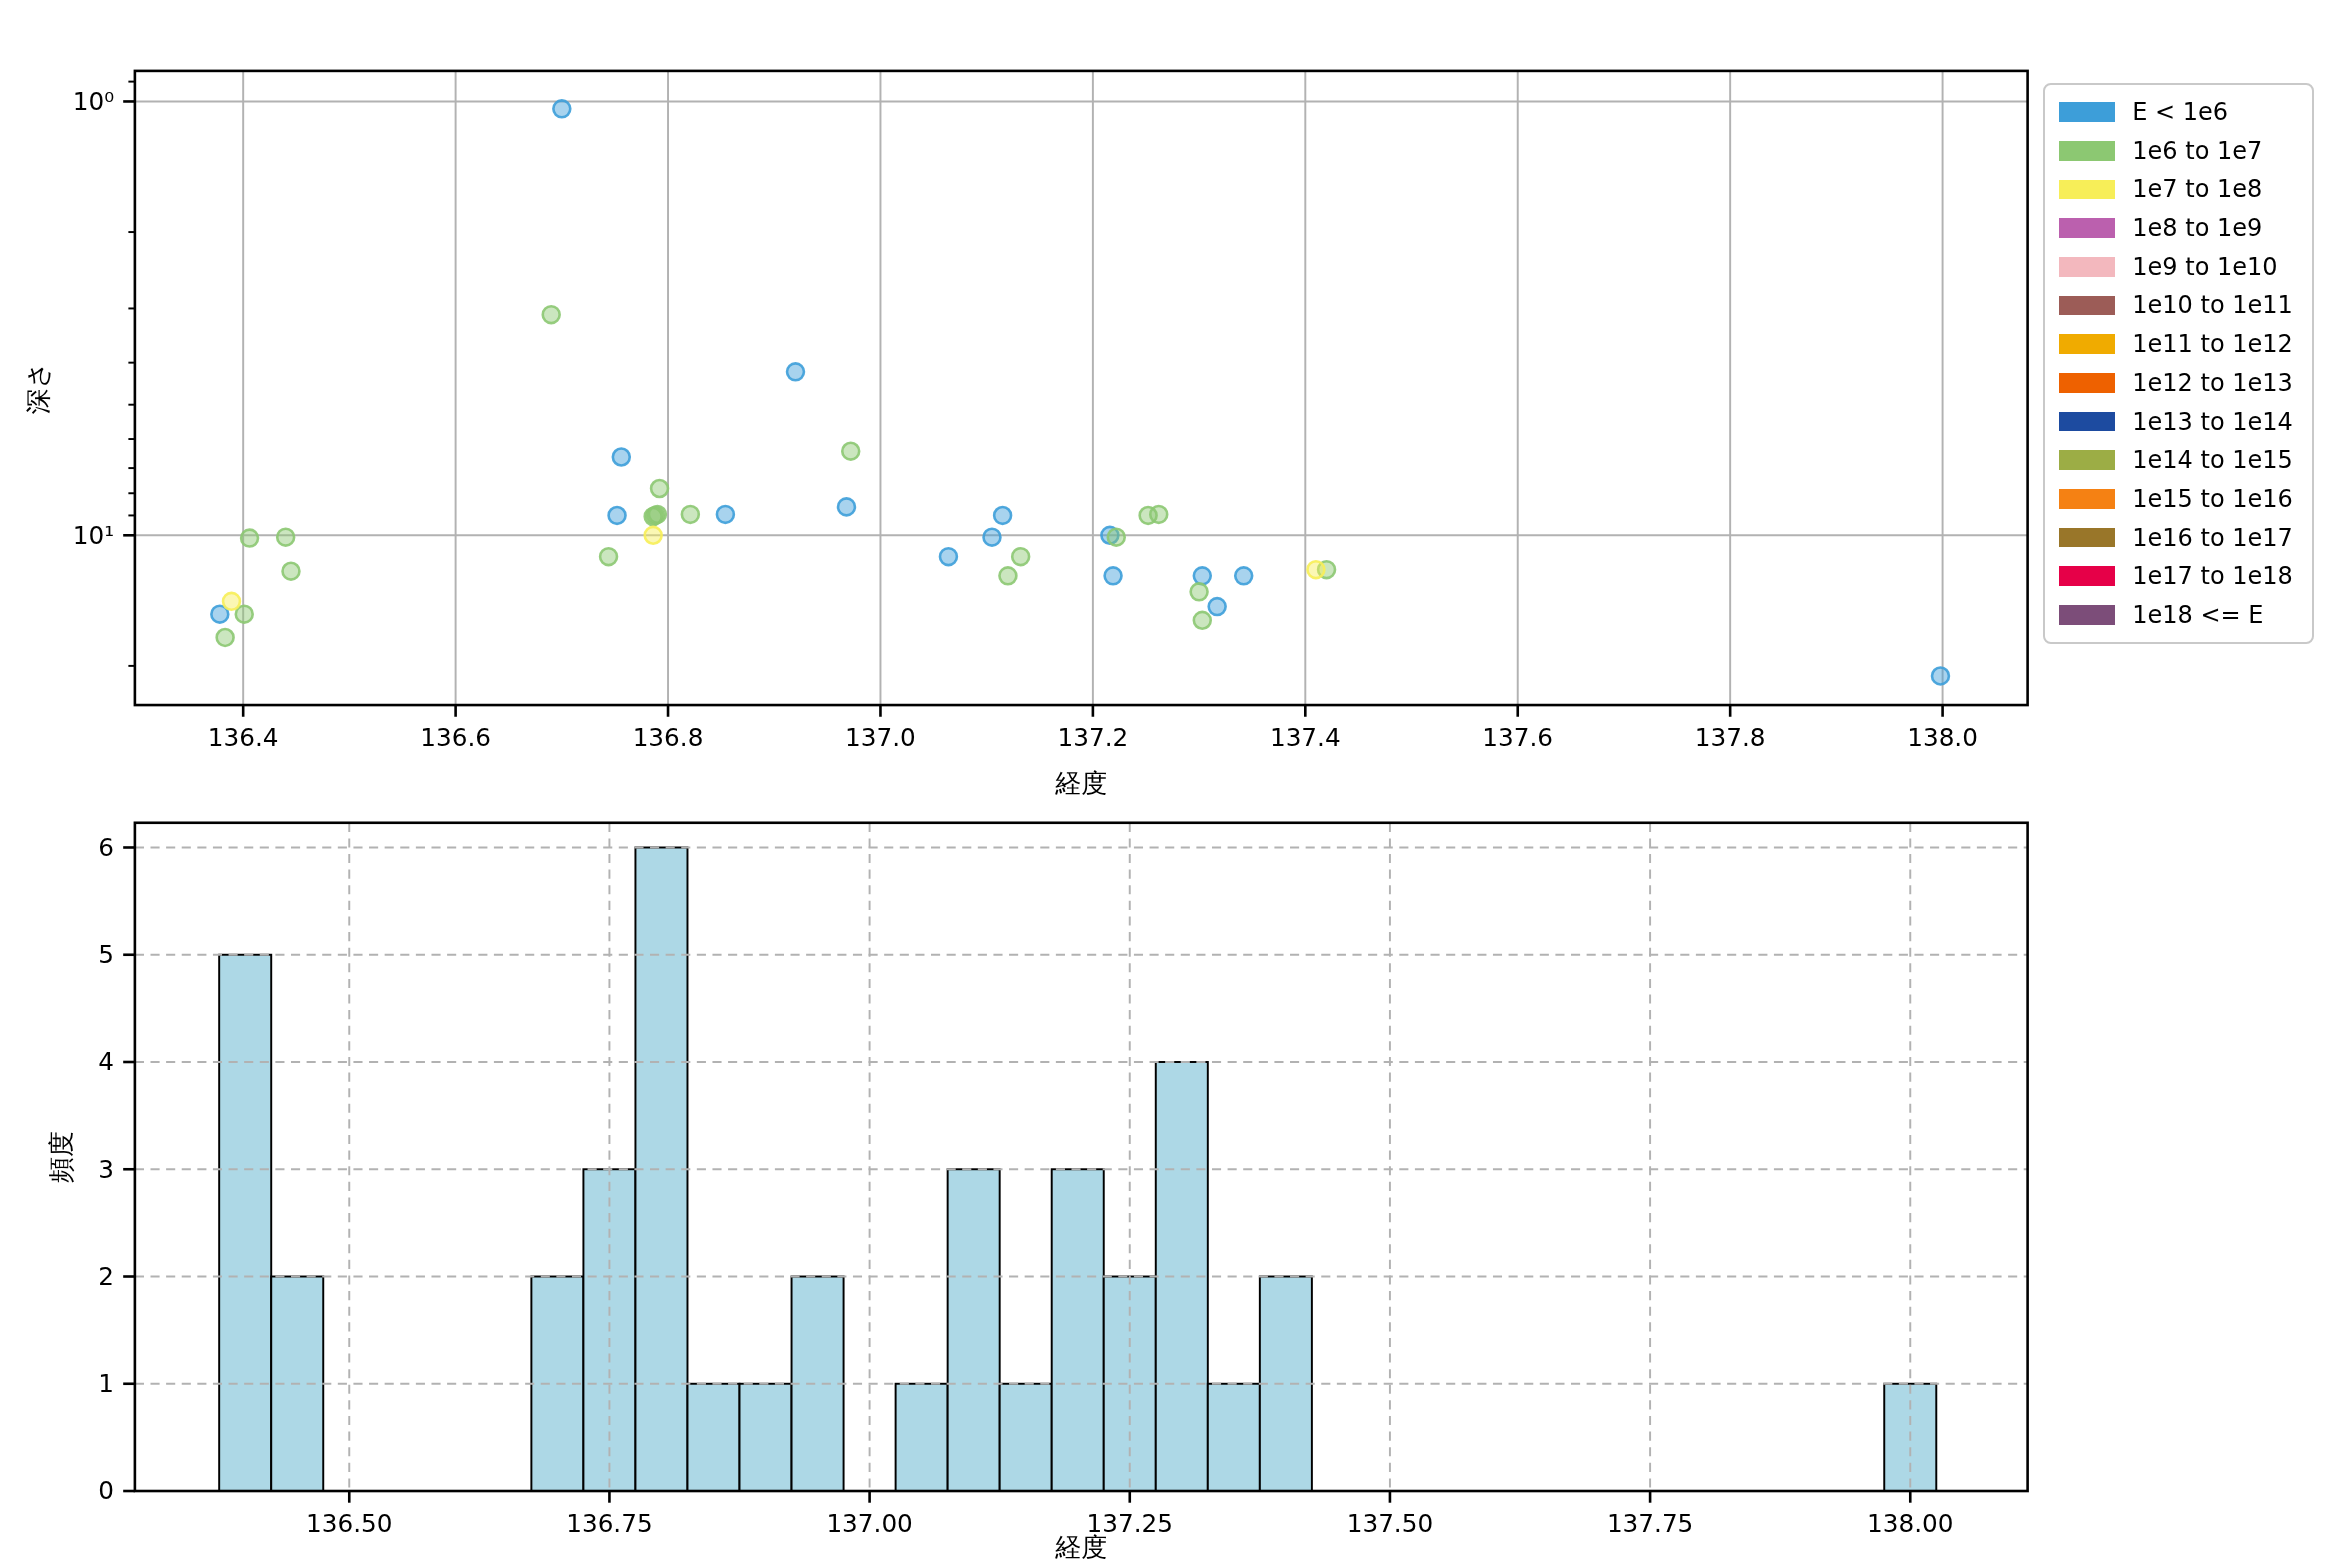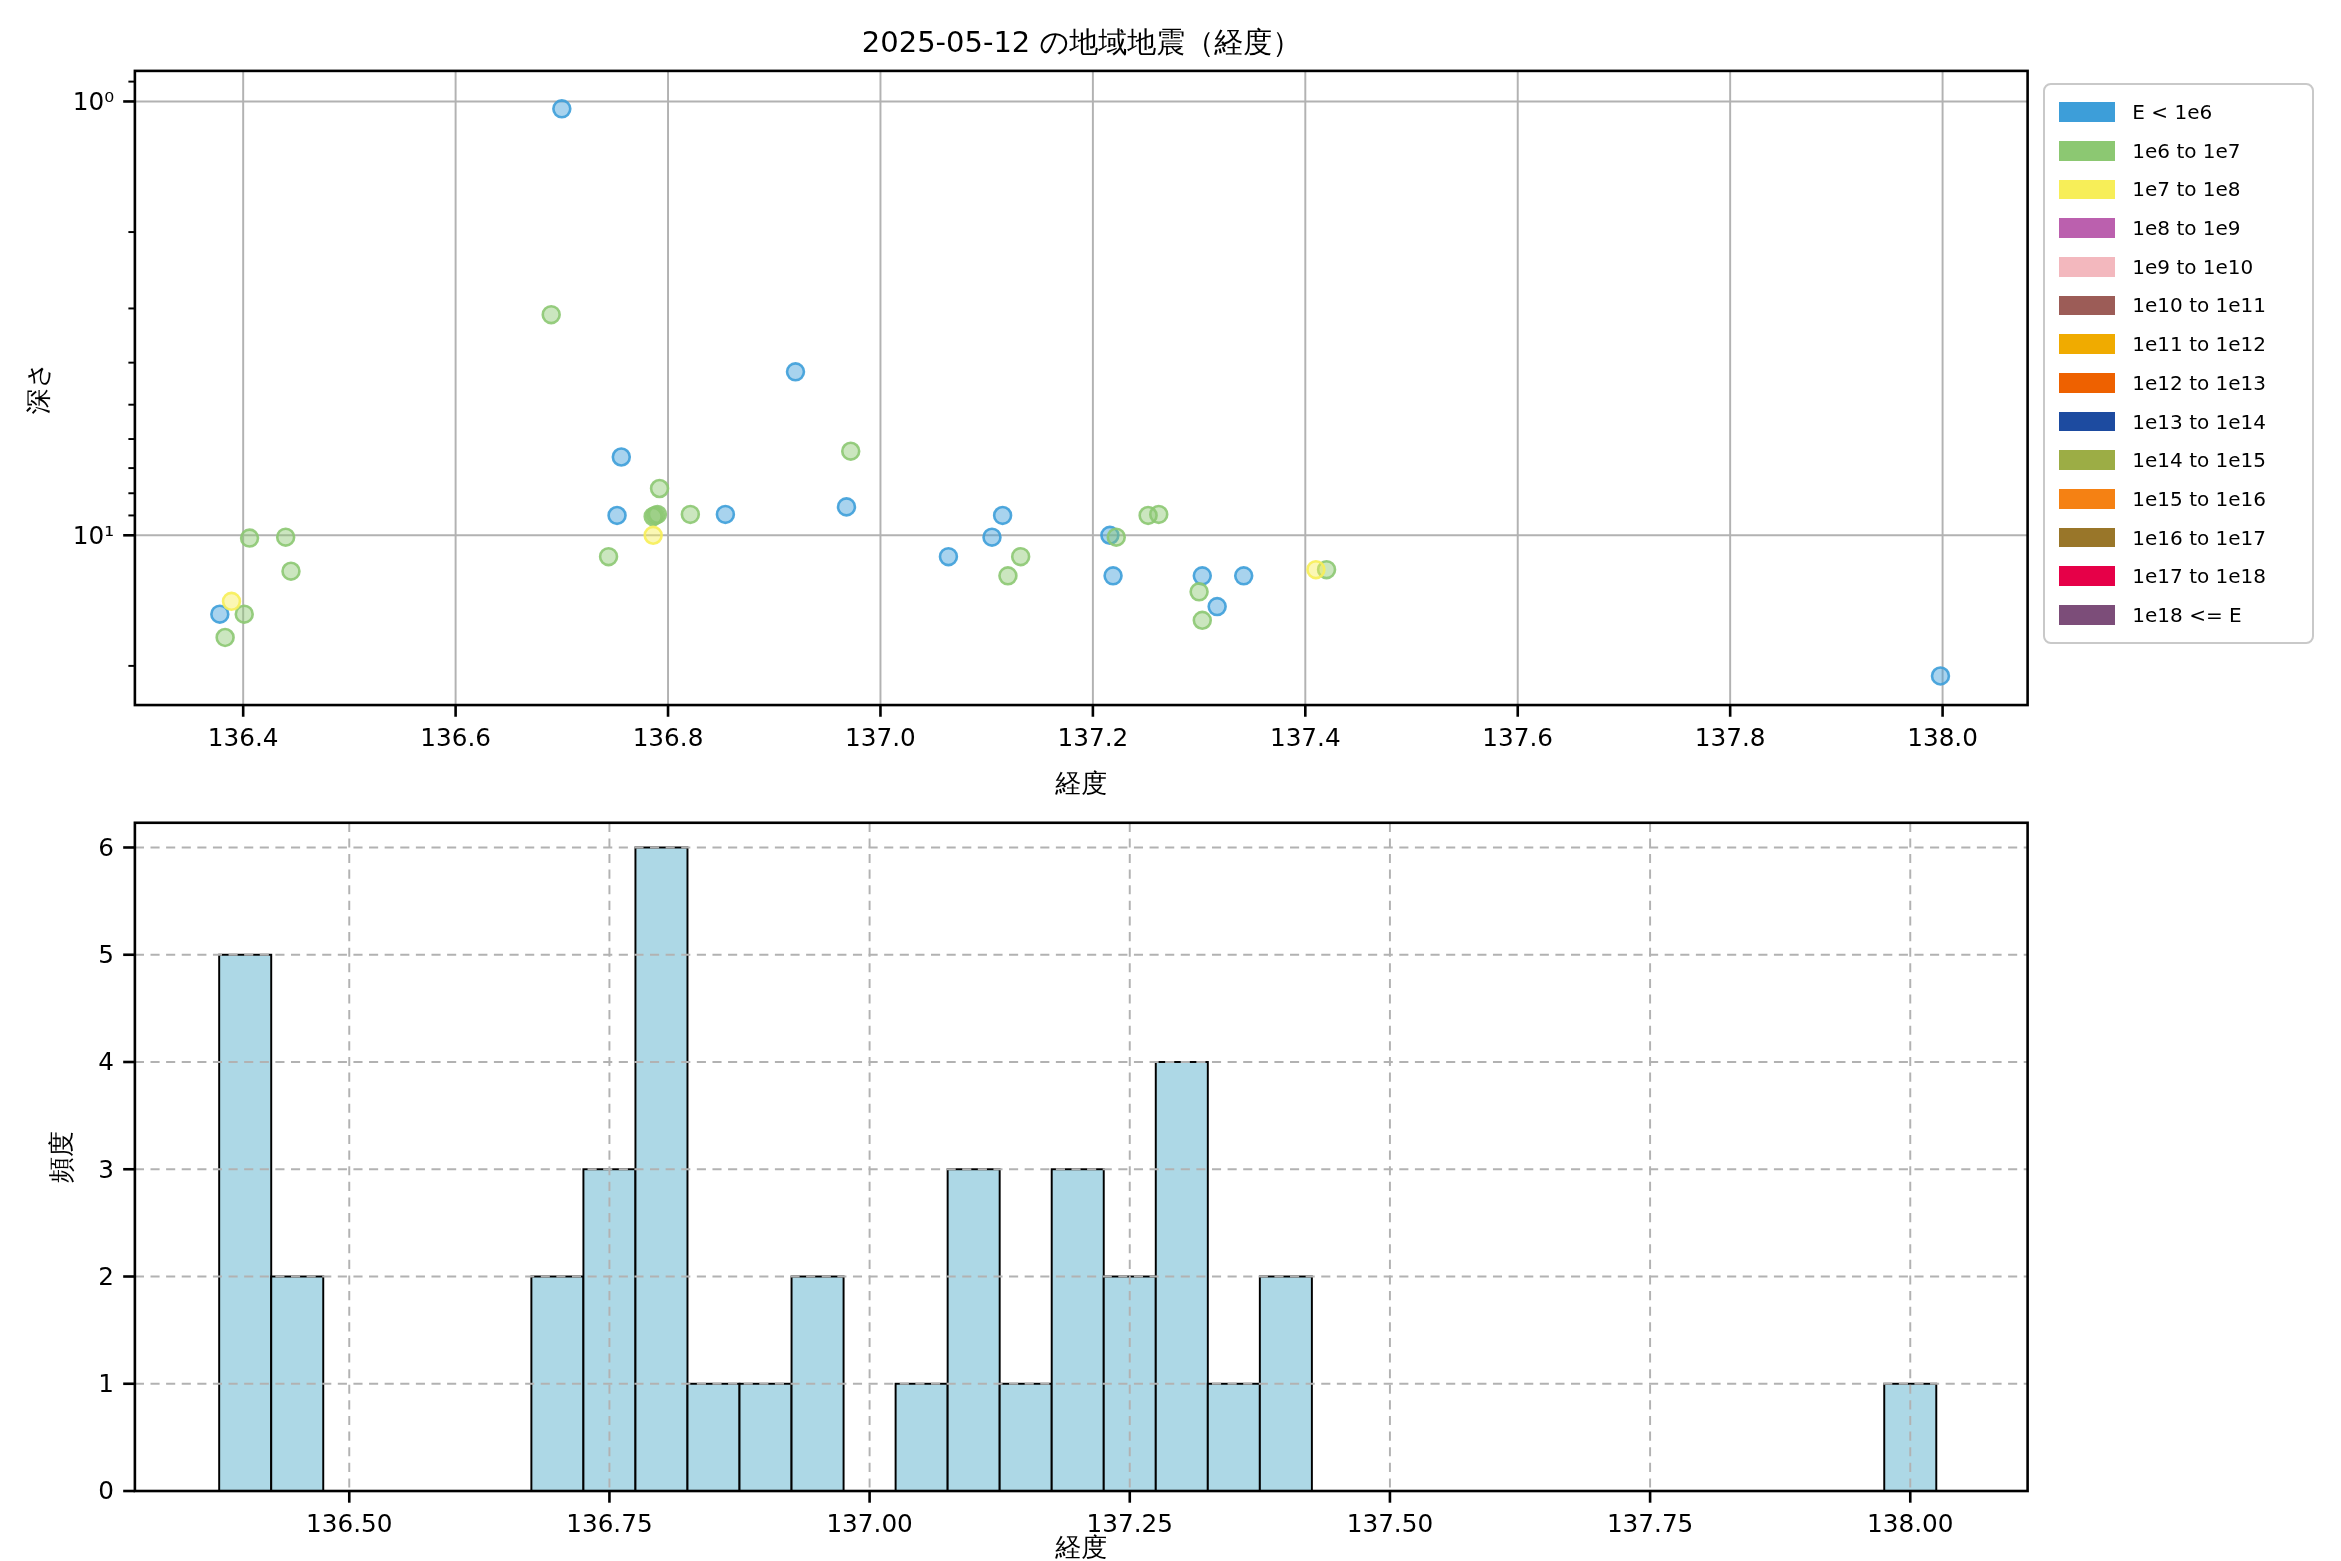--- a/index.html
+++ b/index.html
@@ -6,28 +6,27 @@
   body{width:2342px;height:1561px;position:relative;font-family:"DejaVu Sans",sans-serif;}
   #fig{position:absolute;left:0;top:0;width:2342px;height:1561px;background:#fff;}
   #plot{position:absolute;left:0;top:0;}
   #chart-title{position:absolute;left:135px;top:23.4px;width:1893px;text-align:center;
     font-size:29px;color:#000;}
   #legend{position:absolute;left:2043px;top:83px;width:271px;height:561px;
     background:#fff;border:2px solid #c9c9c9;border-radius:7.8px;box-sizing:border-box;
     display:flex;flex-direction:column;justify-content:space-around;padding:7.8px 0 7.8px 0;}
   .legend-item{display:flex;align-items:center;padding-left:14.3px;}
   .legend-swatch{width:56px;height:19.5px;flex:0 0 56px;}
-  .legend-label{margin-left:17px;font-size:20px;color:#000;white-space:nowrap;}
+  .legend-label{margin-left:17px;font-size:24px;color:#000;white-space:nowrap;}
   text{fill:#000;}
 </style>
 </head>
 <body>
 
 <div id="fig">
-  <div id="chart-title">2025-05-12 の地域地震（経度）</div>
   <svg id="plot" width="2342" height="1561" viewBox="0 0 3600 2400">
       <g>
         <line x1="373.5" x2="373.5" y1="109" y2="1084" stroke="#b2b2b2" stroke-width="3"></line>
         <line x1="700.0999999999815" x2="700.0999999999815" y1="109" y2="1084" stroke="#b2b2b2" stroke-width="3"></line>
         <line x1="1026.7000000000094" x2="1026.7000000000094" y1="109" y2="1084" stroke="#b2b2b2" stroke-width="3"></line>
         <line x1="1353.2999999999906" x2="1353.2999999999906" y1="109" y2="1084" stroke="#b2b2b2" stroke-width="3"></line>
         <line x1="1679.8999999999721" x2="1679.8999999999721" y1="109" y2="1084" stroke="#b2b2b2" stroke-width="3"></line>
         <line x1="2006.5" x2="2006.5" y1="109" y2="1084" stroke="#b2b2b2" stroke-width="3"></line>
         <line x1="2333.0999999999813" x2="2333.0999999999813" y1="109" y2="1084" stroke="#b2b2b2" stroke-width="3"></line>
         <line x1="2659.7000000000094" x2="2659.7000000000094" y1="109" y2="1084" stroke="#b2b2b2" stroke-width="3"></line>

